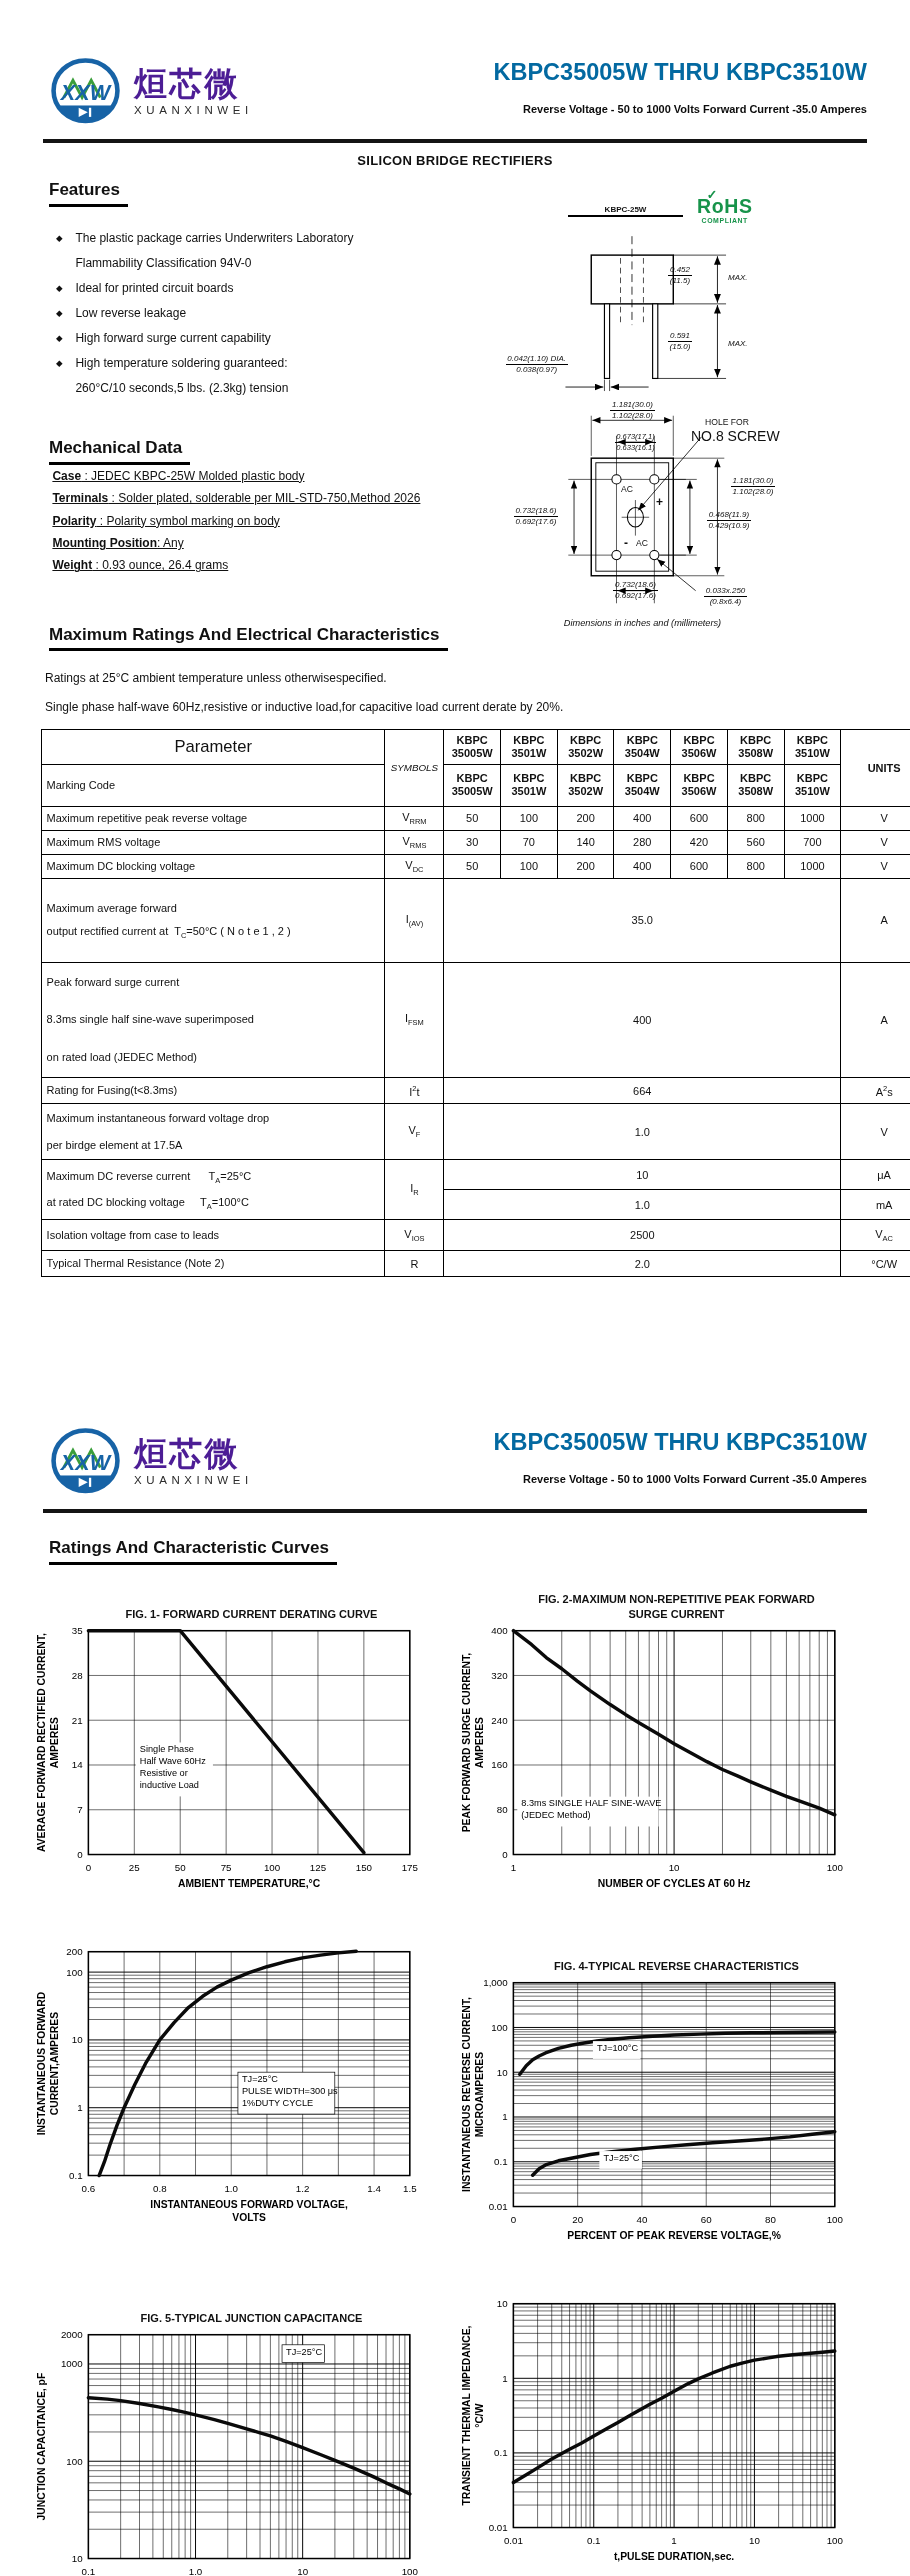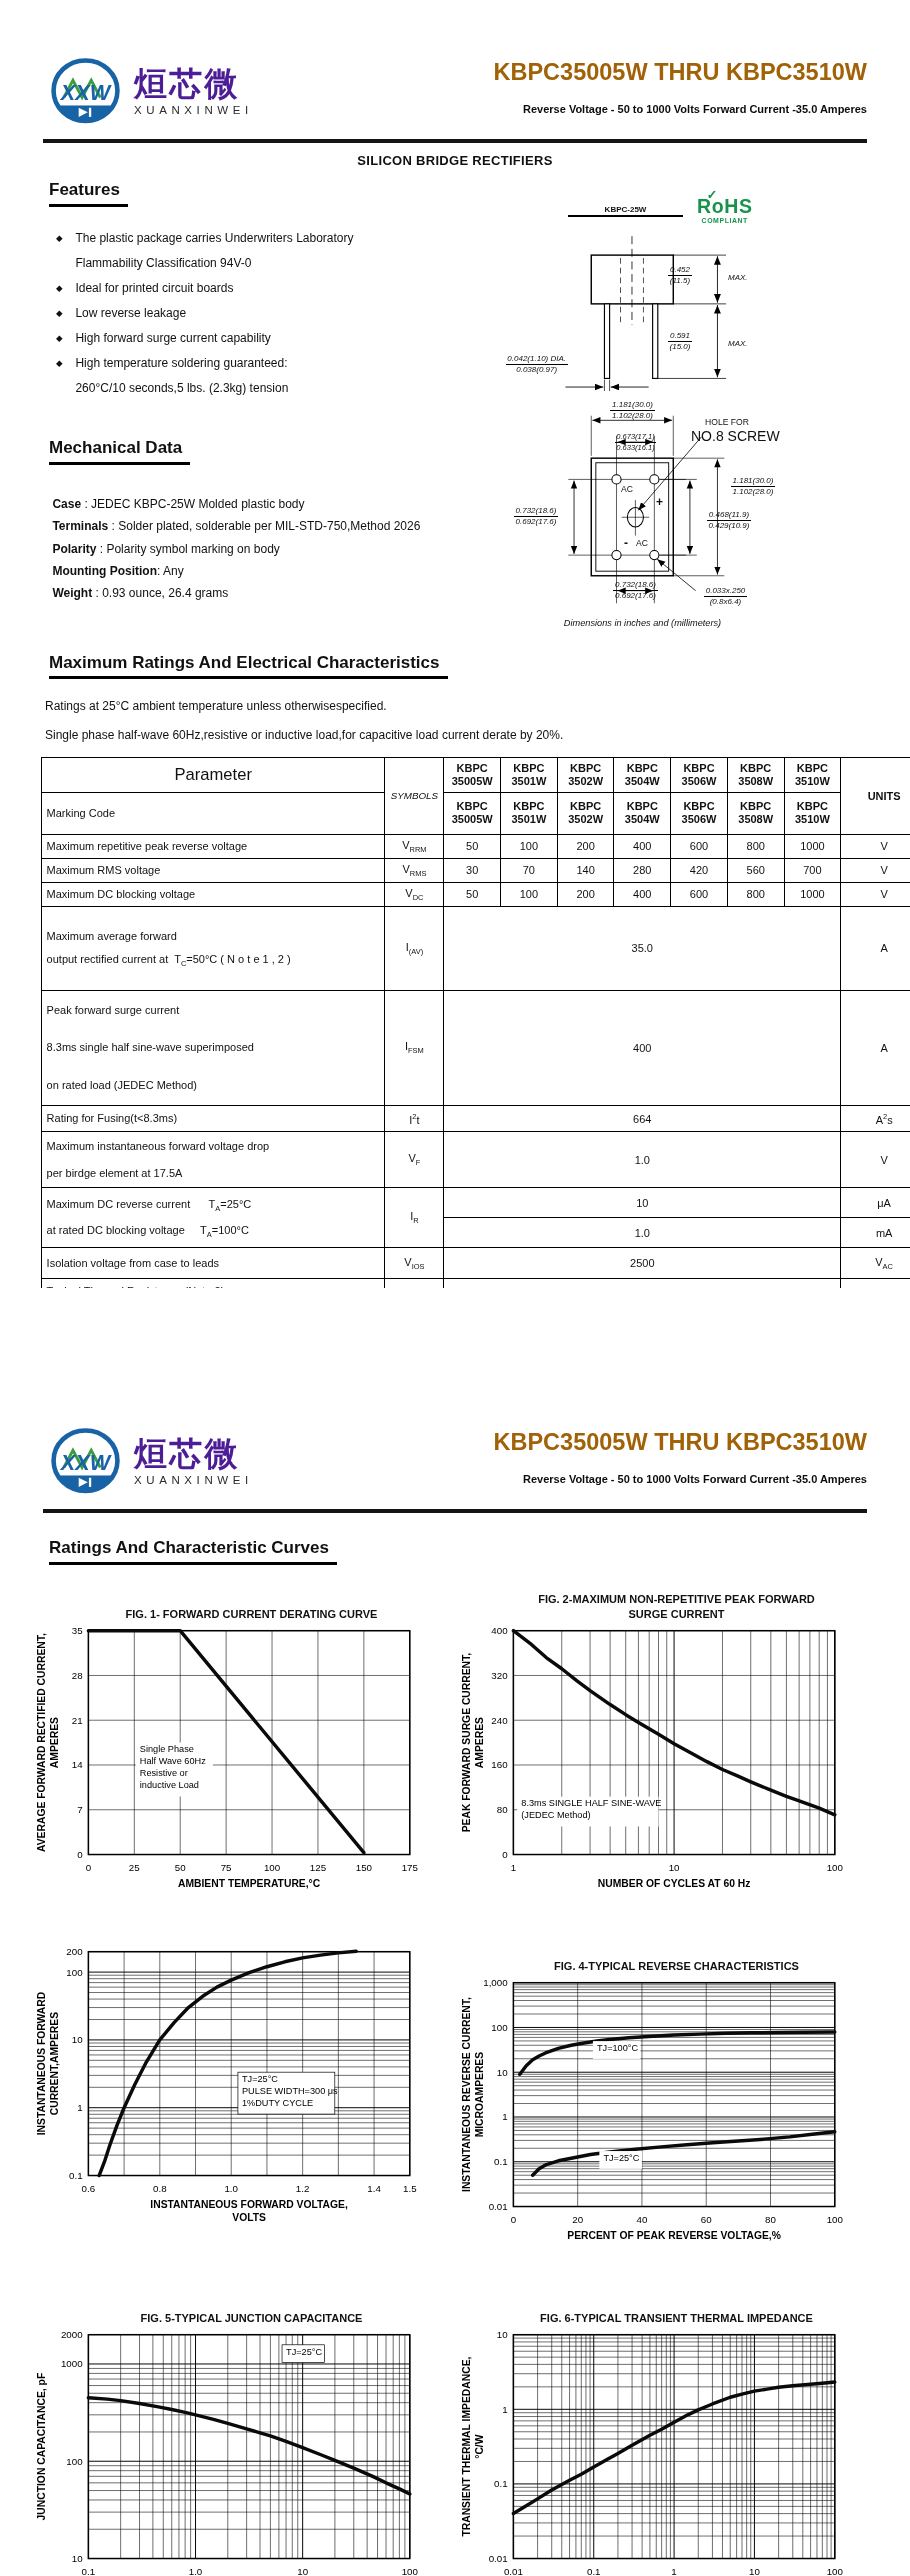--- a/index.html
+++ b/index.html
@@ -6,35 +6,35 @@
   body{width:910px;font-family:"Liberation Sans",sans-serif;color:#111;}
   .page{width:910px;position:relative;background:#fff;overflow:hidden;}
   #page1{height:1288px;}
   #page2{height:1288px;}
   
   .hdr{display:flex;align-items:flex-start;padding:53px 43px 0 49px;}
   .logo-wrap{display:flex;align-items:center;}
   .logo-cjk{font-size:33px;font-weight:600;letter-spacing:2.3px;color:#4c1d95;line-height:1;}
   .logo-en{font-size:11.5px;letter-spacing:4.6px;color:#2b2b2b;margin-top:3.4px;}
   .hdr-right{margin-left:auto;text-align:right;padding-top:5.7px;}
-  .doc-model{font-size:23.5px;font-weight:800;letter-spacing:0;color:#a16207;white-space:nowrap;}
+  .doc-model{font-size:23.5px;font-weight:800;letter-spacing:0;color:#0369a1;white-space:nowrap;}
   .doc-sub{font-size:11px;font-weight:700;margin-top:17px;color:#0c0c0c;}
   .rule{height:4px;background:#141414;margin:9.2px 43px 0 43px;}
   .doc-title{text-align:center;font-size:13px;font-weight:700;margin-top:10.3px;letter-spacing:0.3px;}
   
   .sec-h{display:table;font-size:17px;font-weight:700;border-bottom:3.4px solid #000;padding:0 8px 3.4px 0;}
   
   .leftcol{width:442px;margin-left:49px;}
   .feat-h{margin-top:12px;}
   .feat-list{margin-top:19.5px;margin-left:6.9px;}
   .feat-row{font-size:12px;line-height:25px;display:flex;}
   .feat-row .diamond{font-size:8.6px;margin-right:9.2px;width:10.3px;}
   .feat-row.cont{padding-left:19.5px;}
   .mech-h{margin-top:37px;}
-  .mech-list{margin-top:28px;margin-left:3.4px;}
+  .mech-list{margin-top:0;margin-left:3.4px;text-decoration:underline;}
   .mech-row{font-size:12px;line-height:22.4px;}
   .mech-row b{font-weight:700;}
   
   .pkg{position:absolute;left:488px;top:189px;width:413px;height:485px;}
   .pkg svg{position:absolute;left:0;top:0;}
   .pkg .lbl{position:absolute;font-size:8px;font-style:italic;color:#111;}
   .pkg .frac{text-align:center;}
   .pkg .frac .a{display:inline-block;border-bottom:0.9px solid #000;padding:0 1.7px 0.6px 1.7px;}
   .pkg .frac .b2{display:block;padding-top:0.6px;}
   .pkg-name{position:absolute;left:80px;top:16px;width:115px;text-align:center;font-size:13.8px;font-weight:700;font-style:normal !important;border-bottom:2.3px solid #000;padding-bottom:1.1px;}
@@ -679,21 +679,21 @@
           <text x="90" y="411" text-anchor="end" font-size="17" fill="#000">10</text>
           <text x="90" y="241.51068402632347" text-anchor="end" font-size="17" fill="#000">100</text>
           <text x="90" y="72.02136805264695" text-anchor="end" font-size="17" fill="#000">1000</text>
           <text x="90" y="21" text-anchor="end" font-size="17" fill="#000">2000</text>
           <path d="M100.0 124.8 L132.9 127.3 L156.2 129.9 L189.1 135.0 L221.9 140.8 L245.3 145.4 L268.6 150.4 L286.7 154.6 L319.5 162.9 L342.9 169.6 L375.7 179.2 L399.1 186.0 L417.1 191.4 L444.4 200.9 L473.3 211.8 L506.2 224.6 L529.5 234.1 L562.4 247.5 L595.3 261.8 L618.6 273.1 L641.9 283.6 L660.0 292.7" fill="none" stroke="#0a0a0a" stroke-width="6" stroke-linejoin="round" stroke-linecap="round"></path>
           <rect x="437.4183008026613" y="32.59615623691144" width="74.19999999999999" height="31" fill="#fff" stroke="#000" stroke-width="1.2"></rect>
           <text x="444.4183008026613" y="49.59615623691144" font-size="16" fill="#000">TJ=25°C</text>
           <text x="380" y="462" text-anchor="middle" font-size="18" font-weight="bold" fill="#000">REVERSE VOLTAGE,VOLTS</text>
           <text x="24" y="210" text-anchor="middle" font-size="18" font-weight="bold" fill="#000" transform="rotate(-90 24 210)">JUNCTION CAPACITANCE,  pF</text>
         </svg></div>
-      <div class="fig"><div class="fig-title">FIG. 6-TYPICAL TRANSIENT THERMAL IMPEDANCE</div><svg width="396" height="290" viewBox="0 0 690 505">
+      <div class="fig"><svg width="396" height="290" viewBox="0 0 690 505">
           <line x1="100" y1="15" x2="100" y2="405" stroke="#000" stroke-width="1.7"></line>
           <line x1="142.14419939295738" y1="15" x2="142.14419939295738" y2="405" stroke="#000" stroke-width="1"></line>
           <line x1="166.79697566075274" y1="15" x2="166.79697566075274" y2="405" stroke="#000" stroke-width="1"></line>
           <line x1="184.28839878591475" y1="15" x2="184.28839878591475" y2="405" stroke="#000" stroke-width="1"></line>
           <line x1="197.85580060704262" y1="15" x2="197.85580060704262" y2="405" stroke="#000" stroke-width="1"></line>
           <line x1="208.9411750537101" y1="15" x2="208.9411750537101" y2="405" stroke="#000" stroke-width="1"></line>
           <line x1="218.31372560199597" y1="15" x2="218.31372560199597" y2="405" stroke="#000" stroke-width="1"></line>
           <line x1="226.4325981788721" y1="15" x2="226.4325981788721" y2="405" stroke="#000" stroke-width="1"></line>
           <line x1="233.59395132150547" y1="15" x2="233.59395132150547" y2="405" stroke="#000" stroke-width="1"></line>
           <line x1="240" y1="15" x2="240" y2="405" stroke="#000" stroke-width="1.7"></line>

